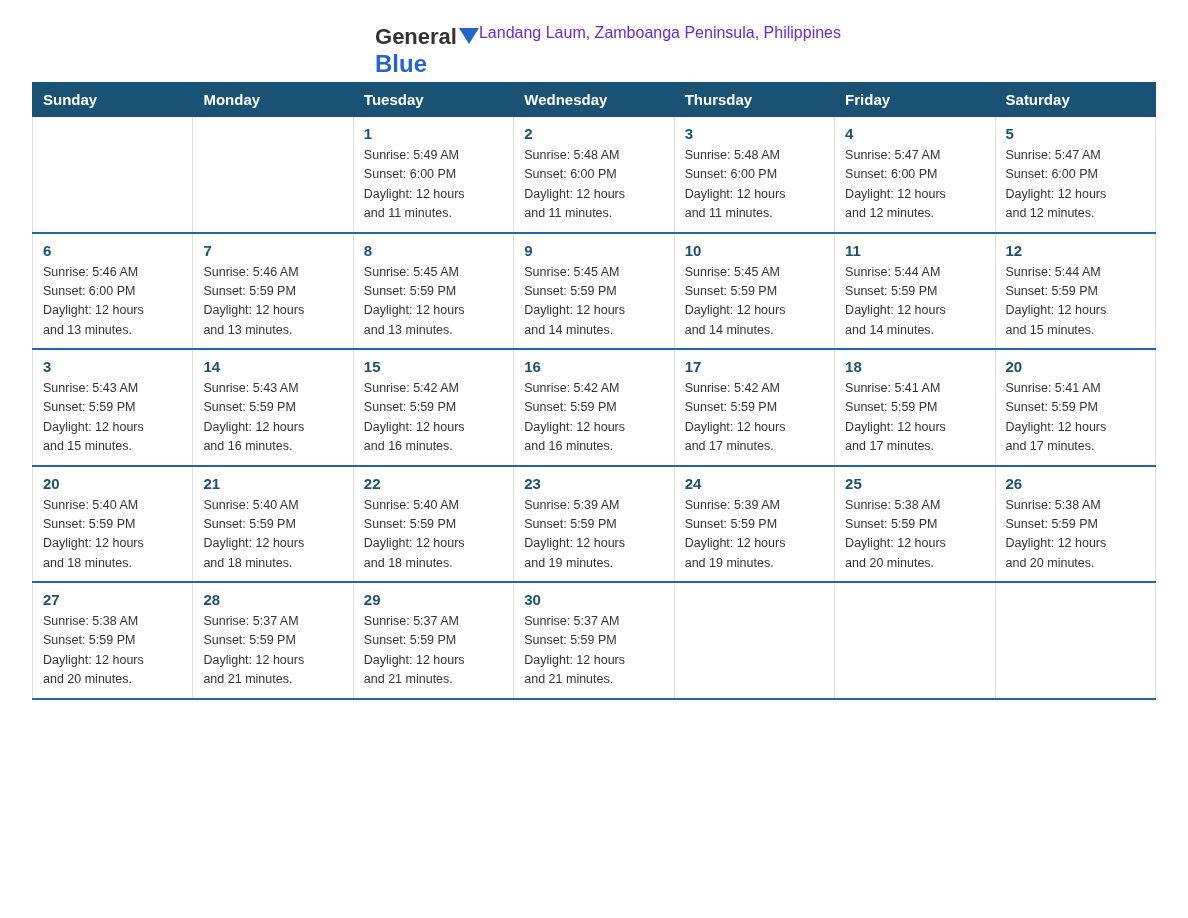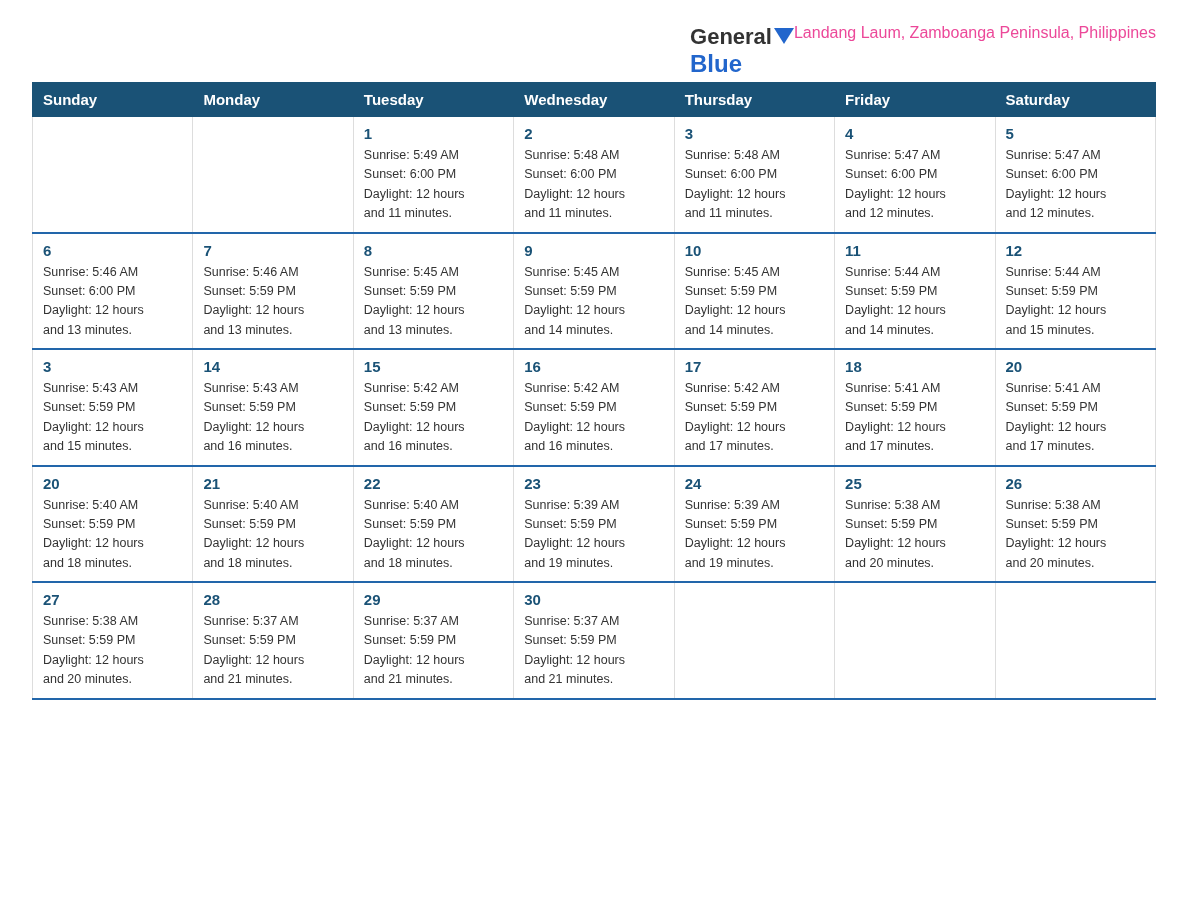--- a/index.html
+++ b/index.html
@@ -4,21 +4,21 @@
   <style>
     * { box-sizing: border-box; margin: 0; padding: 0; }
     body {
       font-family: Arial, Helvetica, sans-serif;
       background: #fff;
       color: #333;
       padding: 24px 32px;
     }
     .header-row {
       display: flex;
-      justify-content: flex-end;
+      justify-content: center;
       align-items: flex-start;
       margin-bottom: 4px;
       margin-left: 28px;
     }
     .logo {
       display: flex;
       align-items: center;
       gap: 4px;
     }
     .logo-text-general {
@@ -42,21 +42,21 @@
     }
     .month-title {
       font-size: 52px;
       font-weight: bold;
       color: #333;
       text-align: right;
     }
     .subtitle {
       text-align: right;
       font-size: 16px;
-      color: #ec4899;
+      color: #6d28d9;
       margin-bottom: 16px;
     }
     .calendar {
       width: 100%;
       border-collapse: collapse;
     }
     .calendar thead tr {
       background-color: #1a5276;
     }
     .calendar thead th {

